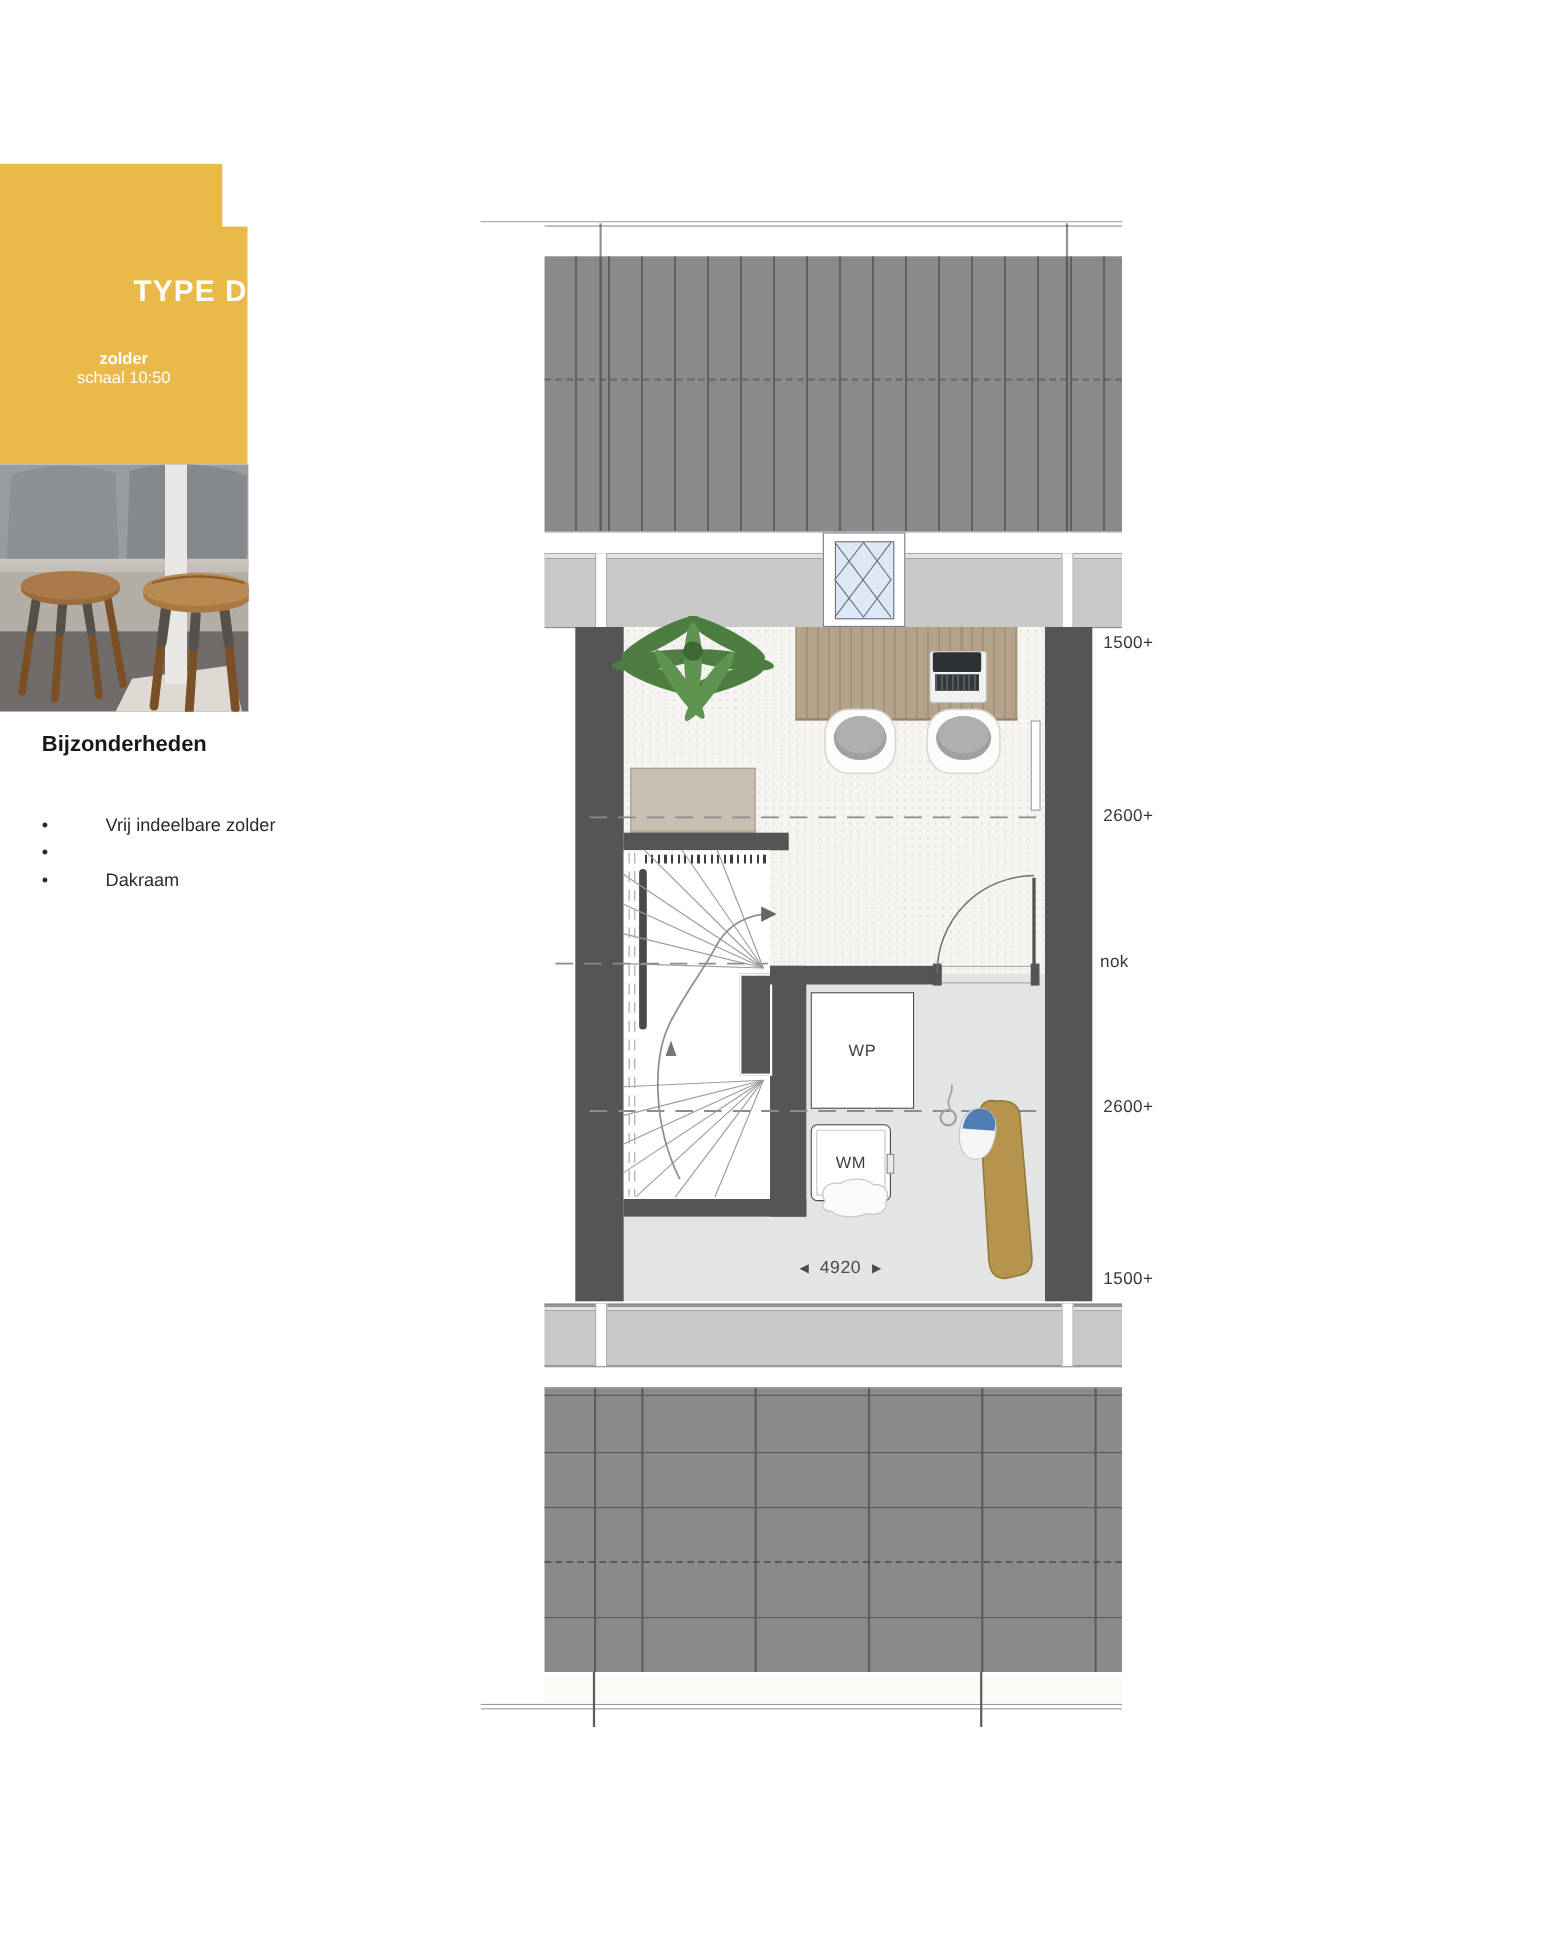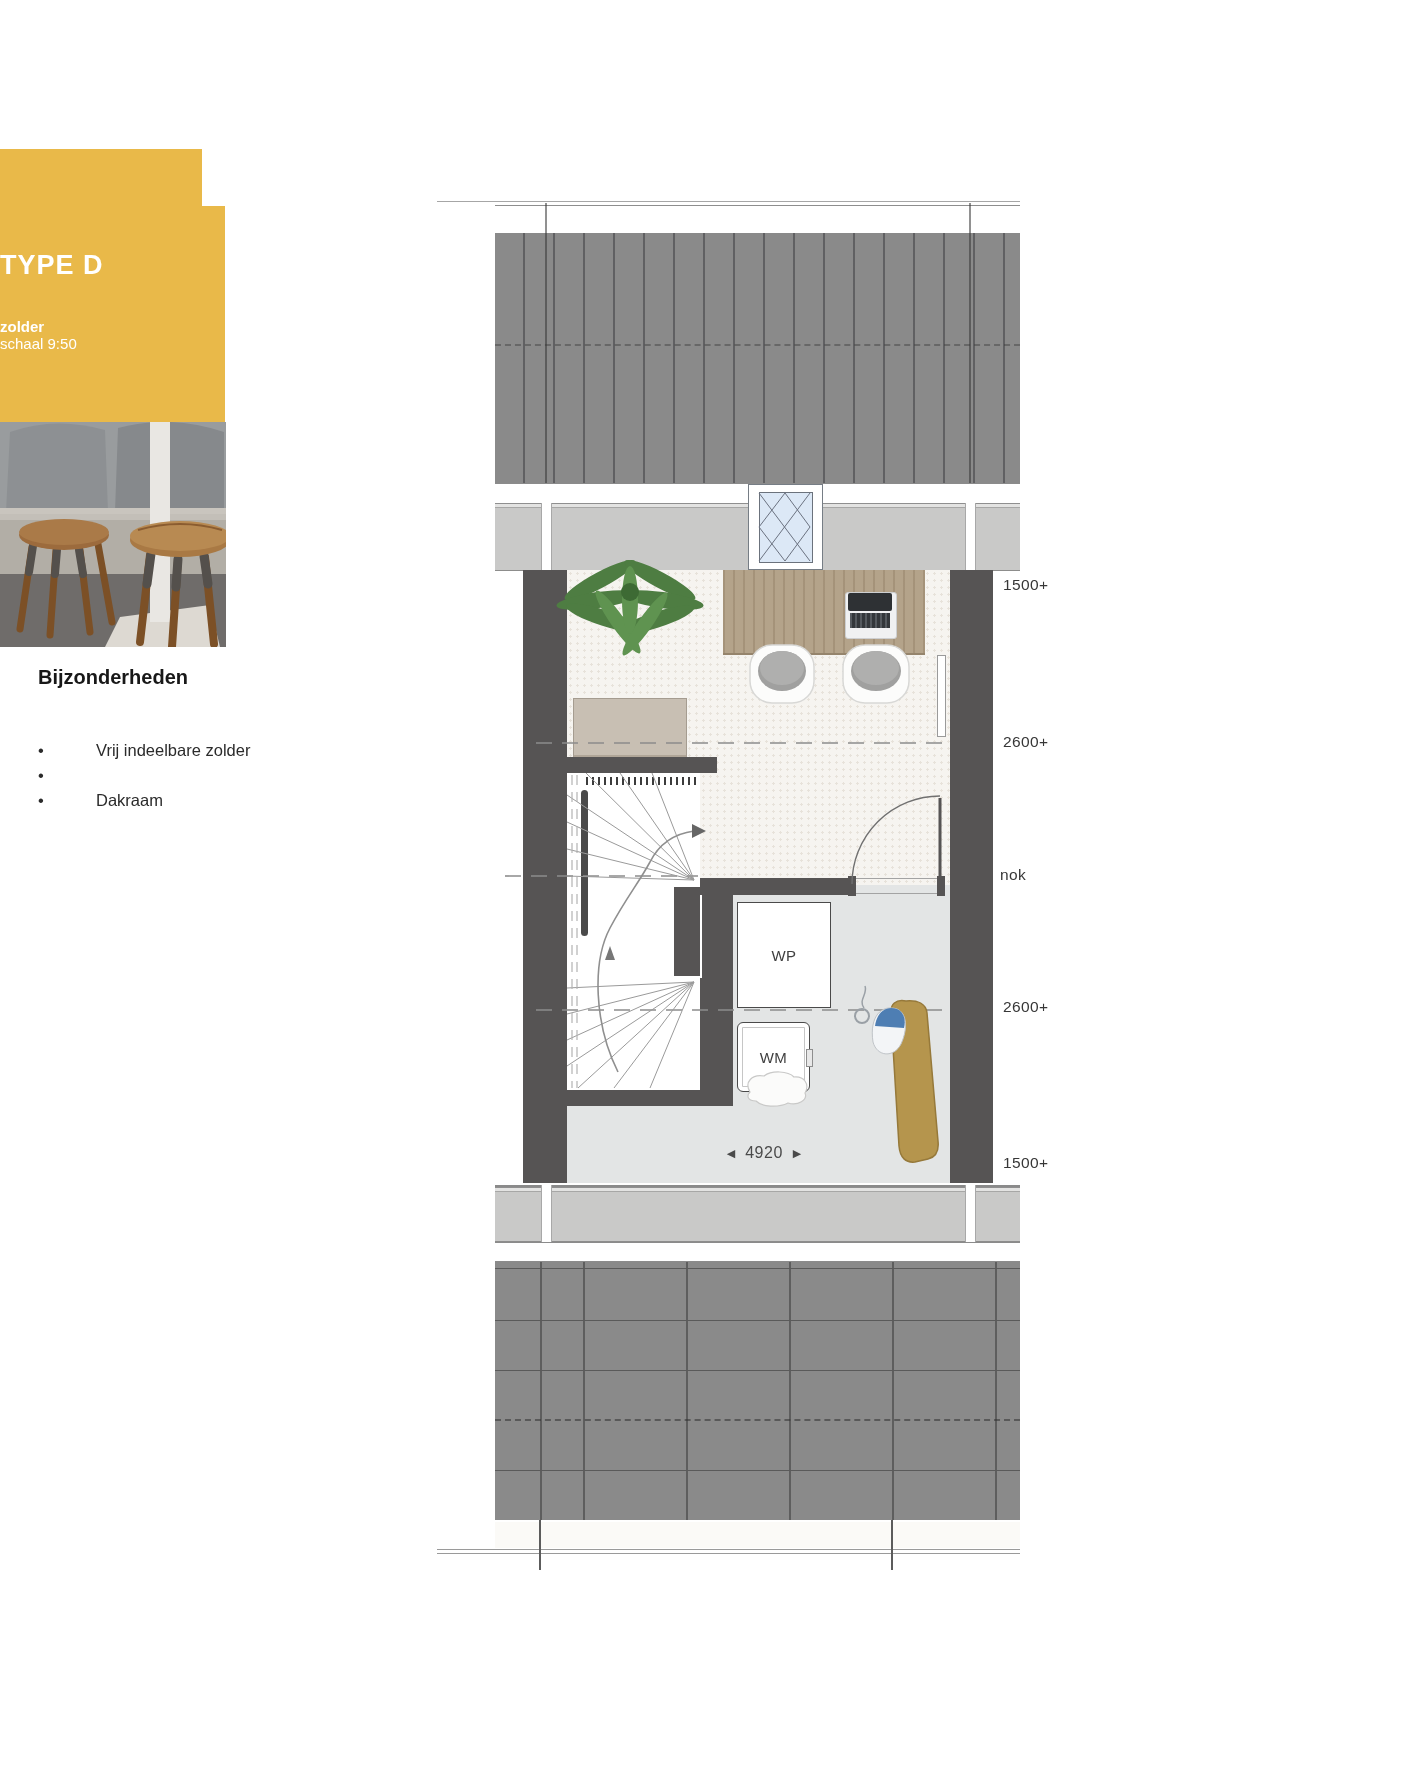--- a/index.html
+++ b/index.html
@@ -2,22 +2,22 @@
 <html><head>
 <meta charset="utf-8">
 <style>
   html,body{margin:0;padding:0;background:#ffffff;}
   #app{position:relative;width:1417px;height:1772px;background:#fff;
        font-family:"Liberation Sans",sans-serif;overflow:hidden;}
   .abs{position:absolute;}
 
   
   .badge{background:#e9b949;}
-  .badge-title{color:#fff;font-weight:bold;font-size:27px;letter-spacing:1px;text-align:left;}
-  .badge-sub{color:#fff;font-size:15px;line-height:17px;}
+  .badge-title{color:#fff;font-weight:bold;font-size:27px;letter-spacing:1px;text-align:right;}
+  .badge-sub{color:#fff;font-size:15px;text-align:center;line-height:17px;}
   .badge-sub b{font-weight:bold;}
   .details-heading{font-size:20px;font-weight:bold;color:#181818;}
   .details-list{font-size:16.5px;color:#2b2b2b;line-height:25px;}
   .details-item{display:flex;margin-top:0px;}
   .details-item .dot{width:24px;flex:0 0 24px;color:#2b2b2b;}
   .details-item .txt{width:178px;margin-left:34px;}
 
   
   .wall{background:#565454;}
   .hlabel{font-size:15.5px;color:#373737;letter-spacing:.4px;}
@@ -42,21 +42,21 @@
 </head>
 <body>
 
 <div id="app">
 
   <div class="abs badge" style="left:0;top:149;left:0px;top:149px;width:202px;height:58px;"></div>
   <div class="abs badge" style="left:0px;top:206px;width:225px;height:216px;"></div>
   <div class="abs badge-title" style="left:0px;top:250px;width:225px;">TYPE D</div>
   <div class="abs badge-sub" style="left:0px;top:318px;width:225px;">
     <b>zolder</b><br>
-    <span>schaal 9:50</span>
+    <span>schaal 10:50</span>
   </div>
 
   <div class="abs" style="left:0px;top:422px;width:226px;height:225px;">
     <svg width="226" height="225" viewBox="0 0 226 225">
       <rect x="0" y="0" width="226" height="92" fill="#999c9e"></rect>
       <path d="M10 10 Q55 -6 105 8 L108 90 L6 90 Z" fill="#8d9093"></path>
       <path d="M118 6 Q170 -8 224 10 L224 90 L115 90 Z" fill="#86898c"></path>
       <rect x="0" y="86" width="226" height="8" fill="#c9c5be"></rect>
       <rect x="0" y="92" width="226" height="62" fill="#b2aea6"></rect>
       <rect x="0" y="92" width="226" height="6" fill="#c3bfb8"></rect>

